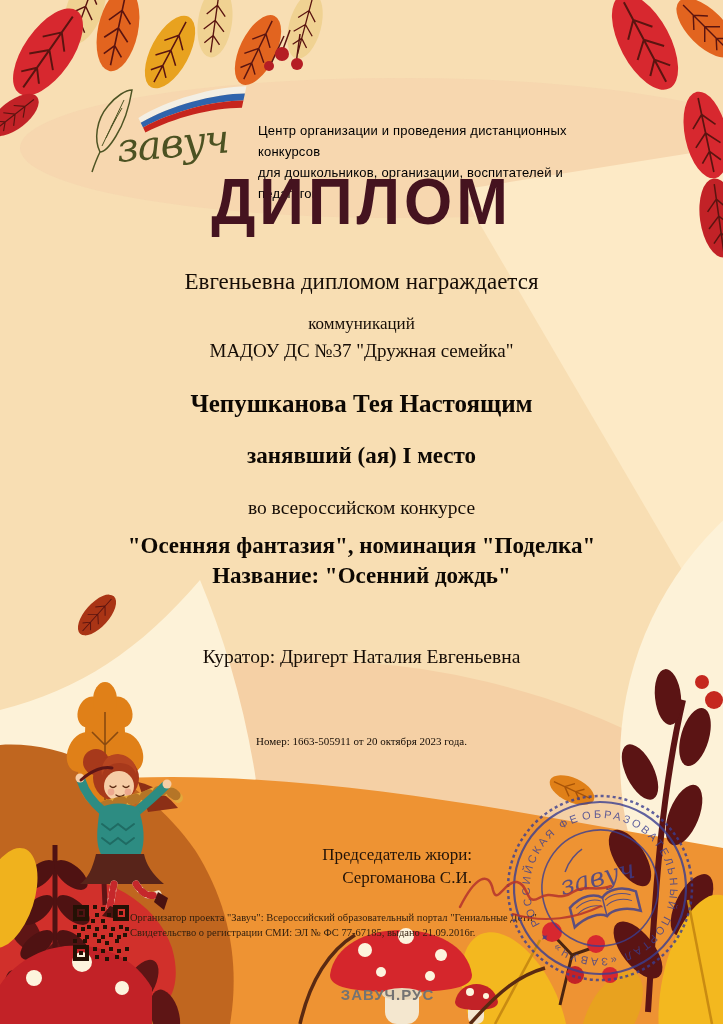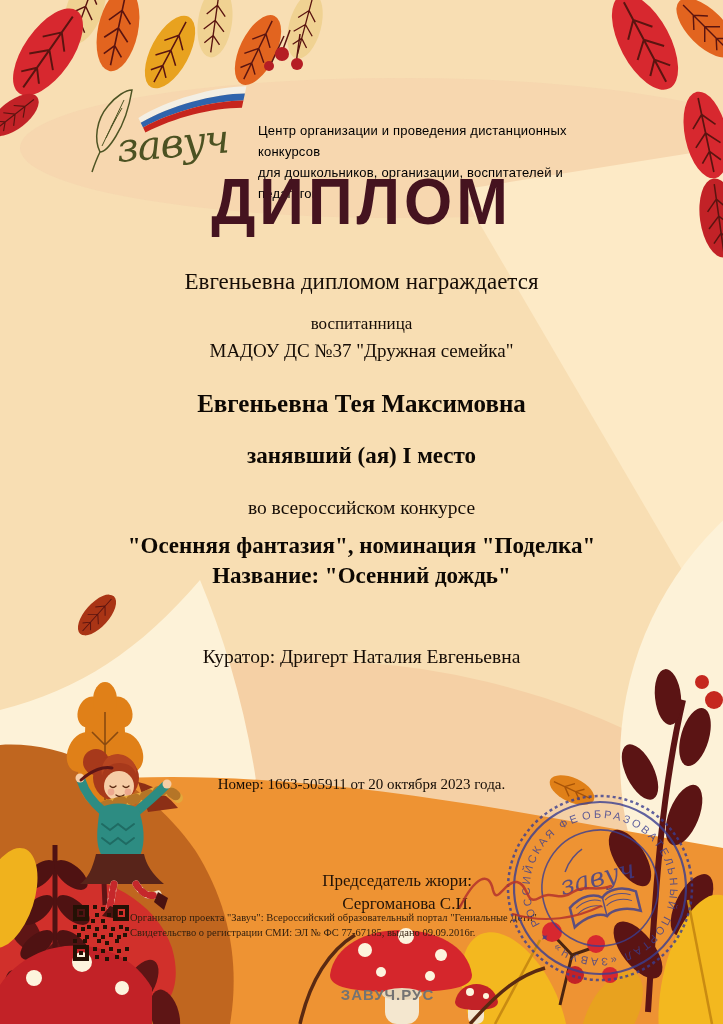--- a/index.html
+++ b/index.html
@@ -14,22 +14,22 @@
   .title{font-family:"Liberation Sans",sans-serif;font-weight:800;font-size:62px;
          letter-spacing:4px;color:#45131f;transform:scaleY(1.04);}
   .t-award{font-size:23px;color:#160d06;}
   .t-role{font-size:17px;color:#160d06;}
   .t-inst{font-size:19px;color:#160d06;}
   .t-name{font-size:25px;font-weight:bold;color:#0d0803;}
   .t-place{font-size:23px;font-weight:bold;color:#0d0803;}
   .t-intro{font-size:19.5px;color:#160d06;}
   .t-contest{font-size:23px;font-weight:bold;color:#0d0803;line-height:30px;}
   .t-curator{font-size:19.5px;color:#160d06;}
-  .t-number{font-size:15px;color:#160d06;margin-top:41px;}
-  .jury{right:251px;top:869px;text-align:right;font-size:17px;line-height:23px;color:#241408;}
+  .t-number{font-size:11px;color:#160d06;}
+  .jury{right:251px;top:843px;text-align:right;font-size:17px;line-height:23px;color:#241408;}
   .foot{left:130px;top:910px;width:470px;font-size:10.5px;line-height:15px;color:#33200f;}
   .site{top:986px;font-family:"Liberation Sans",sans-serif;font-weight:bold;
         font-size:15px;letter-spacing:1px;color:#737373;text-indent:52px;}
 </style>
 </head>
 <body>
 
 <div id="page">
 
   <svg class="abs layer0" width="723" height="1024" viewBox="0 0 723 1024">
@@ -185,38 +185,38 @@
     </g>
     <text x="32" y="82" font-family="DejaVu Serif, serif" font-style="italic" font-size="40" fill="#4c5222" transform="rotate(-5 32 82)" letter-spacing="-1">завуч</text>
   </svg>
   <div class="abs layer2 tagline" style="left:258px;top:120px;width:340px;">
     <div>Центр организации и проведения дистанционных конкурсов</div>
     <div>для дошкольников, организации, воспитателей и педагогов</div>
   </div>
 
   <div class="abs layer2 center title" style="top:166px;">ДИПЛОМ</div>
   <div class="abs layer2 center t-award" style="top:269px;">Евгеньевна дипломом награждается</div>
-  <div class="abs layer2 center t-role" style="top:314px;">воспитанница</div>
+  <div class="abs layer2 center t-role" style="top:314px;">коммуникаций</div>
   <div class="abs layer2 center t-inst" style="top:340px;">МАДОУ ДС №37 "Дружная семейка"</div>
-  <div class="abs layer2 center t-name" style="top:390px;">Евгеньевна Тея Максимовна</div>
+  <div class="abs layer2 center t-name" style="top:390px;">Чепушканова Тея Настоящим</div>
   <div class="abs layer2 center t-intro" style="top:497px;">во всероссийском конкурсе</div>
   <div class="abs layer2 center t-place" style="top:443px;">занявший (ая) I место</div>
   <div class="abs layer2 center t-contest" style="top:531px;">"Осенняя фантазия", номинация "Поделка"</div>
   <div class="abs layer2 center t-contest" style="top:561px;">Название: "Осенний дождь"</div>
   <div class="abs layer2 center t-curator" style="top:646px;">Куратор: Дригерт Наталия Евгеньевна</div>
   <div class="abs layer2 center t-number" style="top:735px;">Номер: 1663-505911 от 20 октября 2023 года.</div>
 
   <div class="abs layer2 jury">
     <div>Председатель жюри:</div>
     <div>Сергоманова С.И.</div>
   </div>
 
   <div class="abs layer2 foot">
     <div>Организатор проекта "Завуч": Всероссийский образовательный портал "Гениальные Дети"</div>
-    <div>Свидетельство о регистрации СМИ: ЭЛ № ФС 77-67185, выдано 09.09.2016г.</div>
+    <div>Свидетельство о регистрации СМИ: ЭЛ № ФС 77-67185, выдано 21.09.2016г.</div>
   </div>
   <div class="abs layer2 center site">ЗАВУЧ.РУС</div>
 
   <svg class="abs layer2" style="left:73px;top:905px;" width="56" height="56" viewBox="0 0 56 56">
     <g fill="#241105">
       <path d="M0,0 h16 v16 h-16 Z M4,4 v8 h8 v-8 Z" fill-rule="evenodd"></path>
       <rect x="6" y="6" width="4" height="4"></rect>
       <path d="M40,0 h16 v16 h-16 Z M44,4 v8 h8 v-8 Z" fill-rule="evenodd"></path>
       <rect x="46" y="6" width="4" height="4"></rect>
       <path d="M0,40 h16 v16 h-16 Z M4,44 v8 h8 v-8 Z" fill-rule="evenodd"></path>

